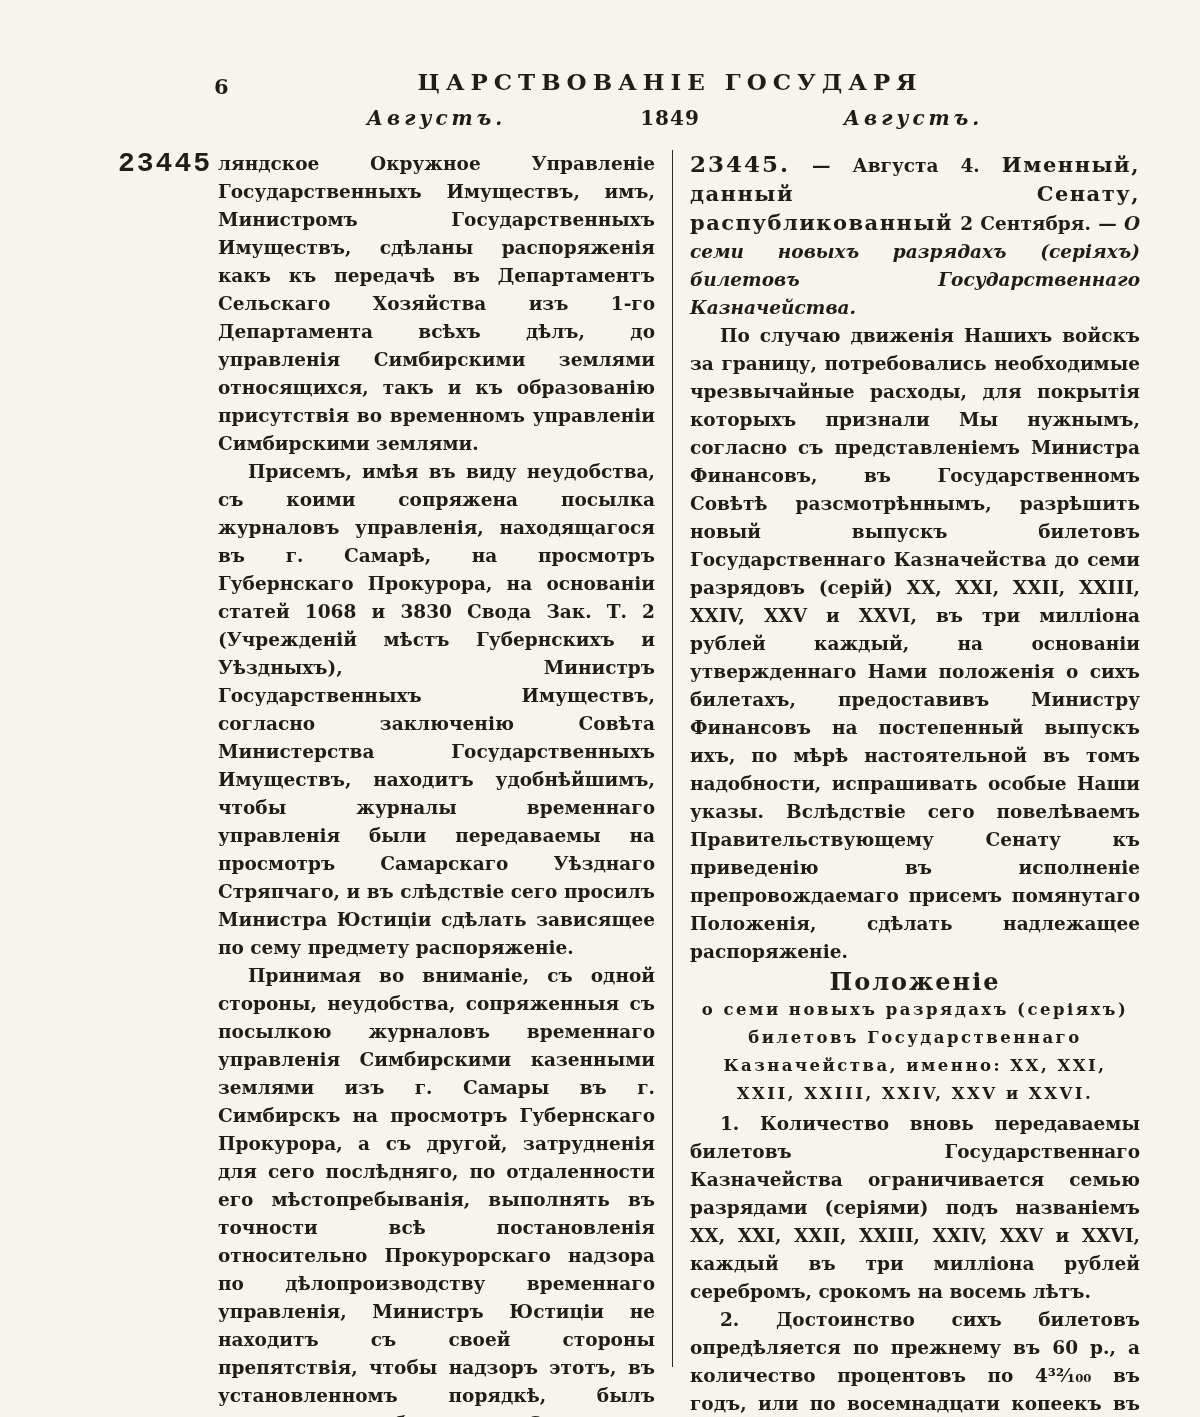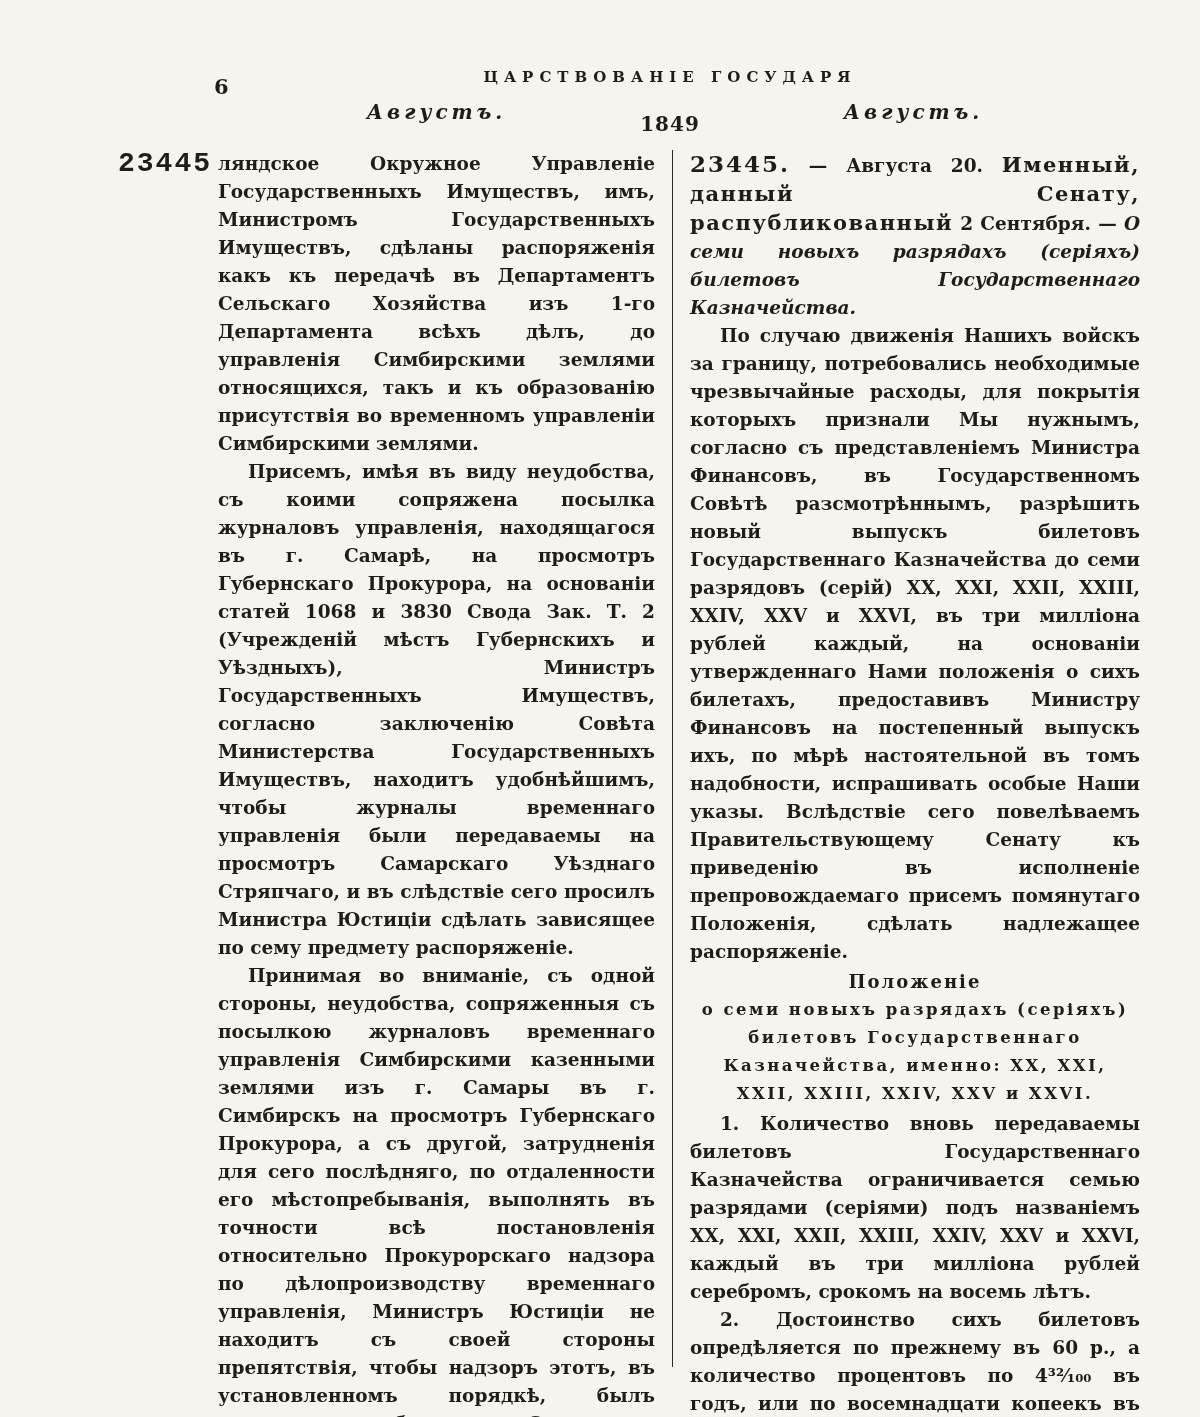--- a/index.html
+++ b/index.html
@@ -18,32 +18,32 @@
   
   .page-number {
     position: absolute;
     top: 74px; left: 214px;
     font-size: 21px; font-weight: bold;
   }
   .main-title {
     position: absolute;
     top: 68px; left: 140px; width: 1060px;
     text-align: center;
-    font-size: 15px; font-weight: bold;
+    font-size: 23px; font-weight: bold;
     letter-spacing: 6px;
     white-space: nowrap;
   }
   .running-left, .running-right, .year {
     position: absolute;
-    top: 100px;
+    top: 106px;
     font-size: 20px; font-weight: bold;
   }
   .running-left  { left: 218px; width: 437px; text-align: center; font-style: italic; letter-spacing: 4px; }
   .running-right { left: 690px; width: 447px; text-align: center; font-style: italic; letter-spacing: 4px; }
-  .year { left: 560px; width: 220px; text-align: center; letter-spacing: 1px; margin-top: 12px; }
+  .year { left: 560px; width: 220px; text-align: center; letter-spacing: 1px; }
 
   
   .columns {
     position: absolute;
     top: 150px; left: 218px; right: 60px; bottom: 50px;
     display: flex;
   }
   .col-left  { width: 437px; }
   .divider {
     width: 1px;
@@ -83,21 +83,21 @@
   }
   .ukase-type {
     font-size: 21px;
     letter-spacing: 1.5px;
   }
   .italic-title { font-style: italic; }
 
   
   .section-title {
     text-align: center;
-    font-size: 18px;
+    font-size: 24px;
     font-weight: bold;
     letter-spacing: 2px;
     line-height: 28px;
     margin-top: 2px;
   }
   .section-subtitle {
     text-align: center;
     font-size: 16.5px;
     font-weight: bold;
     letter-spacing: 2.5px;
@@ -122,21 +122,21 @@
       <p class="para no-indent"><span class="entry-num-hang">23445</span><span>ляндское Окружное Управленіе Государственныхъ Имуществъ, имъ, Министромъ Государственныхъ Имуществъ, сдѣланы распоряженія какъ къ передачѣ въ Департаментъ Сельскаго Хозяйства изъ 1-го Департамента всѣхъ дѣлъ, до управленія Симбирскими землями относящихся, такъ и къ образованію присутствія во временномъ управленіи Симбирскими землями.</span></p>
       <p class="para">Присемъ, имѣя въ виду неудобства, съ коими сопряжена посылка журналовъ управленія, находящагося въ г. Самарѣ, на просмотръ Губернскаго Прокурора, на основаніи статей 1068 и 3830 Свода Зак. Т. 2 (Учрежденій мѣстъ Губернскихъ и Уѣздныхъ), Министръ Государственныхъ Имуществъ, согласно заключенію Совѣта Министерства Государственныхъ Имуществъ, находитъ удобнѣйшимъ, чтобы журналы временнаго управленія были передаваемы на просмотръ Самарскаго Уѣзднаго Стряпчаго, и въ слѣдствіе сего просилъ Министра Юстиціи сдѣлать зависящее по сему предмету распоряженіе.</p>
       <p class="para">Принимая во вниманіе, съ одной стороны, неудобства, сопряженныя съ посылкою журналовъ временнаго управленія Симбирскими казенными землями изъ г. Самары въ г. Симбирскъ на просмотръ Губернскаго Прокурора, а съ другой, затрудненія для сего послѣдняго, по отдаленности его мѣстопребыванія, выполнять въ точности всѣ постановленія относительно Прокурорскаго надзора по дѣлопроизводству временнаго управленія, Министръ Юстиціи не находитъ съ своей стороны препятствія, чтобы надзоръ этотъ, въ установленномъ порядкѣ, былъ возложенъ на обязанность Самарскаго Уѣзднаго Стряпчаго. Но поелику управленіе казенными землями Симбирской губерніи установлено только въ видѣ временной мѣры, то по сему Статсъ-Секретарь Графъ Панинъ имѣетъ честь представить на благоусмотрѣніе Комитета Министровъ, не угодно ли будетъ испросить Высочайшее Его Императорскаго Величества соизволеніе на приведеніе сего предположенія въ исполненіе.</p>
     </div>
 
     <div class="divider"></div>
 
     <div class="col-right">
       <p class="para no-indent">
         <span class="entry-num-inline">23445.</span>
-        <span>— Августа 20.</span>
+        <span>— Августа 4.</span>
         <span class="ukase-type">Именный, данный Сенату, распубликованный</span>
         <span>2 Сентября. —</span>
         <span class="italic-title">О семи новыхъ разрядахъ (серіяхъ) билетовъ Государственнаго Казначейства.</span>
       </p>
       <p class="para">По случаю движенія Нашихъ войскъ за границу, потребовались необходимые чрезвычайные расходы, для покрытія которыхъ признали Мы нужнымъ, согласно съ представленіемъ Министра Финансовъ, въ Государственномъ Совѣтѣ разсмотрѣннымъ, разрѣшить новый выпускъ билетовъ Государственнаго Казначейства до семи разрядовъ (серій) XX, XXI, XXII, XXIII, XXIV, XXV и XXVI, въ три милліона рублей каждый, на основаніи утвержденнаго Нами положенія о сихъ билетахъ, предоставивъ Министру Финансовъ на постепенный выпускъ ихъ, по мѣрѣ настоятельной въ томъ надобности, испрашивать особые Наши указы. Вслѣдствіе сего повелѣваемъ Правительствующему Сенату къ приведенію въ исполненіе препровождаемаго присемъ помянутаго Положенія, сдѣлать надлежащее распоряженіе.</p>
 
       <div class="section-title">Положеніе</div>
       <div class="section-subtitle">о семи новыхъ разрядахъ (серіяхъ) билетовъ Государственнаго Казначейства, именно: XX, XXI, XXII, XXIII, XXIV, XXV и XXVI.</div>
 
       <p class="para"><span>1.</span> <span>Количество вновь передаваемы билетовъ Государственнаго Казначейства ограничивается семью разрядами (серіями) подъ названіемъ XX, XXI, XXII, XXIII, XXIV, XXV и XXVI, каждый въ три милліона рублей серебромъ, срокомъ на восемь лѣтъ.</span></p>

